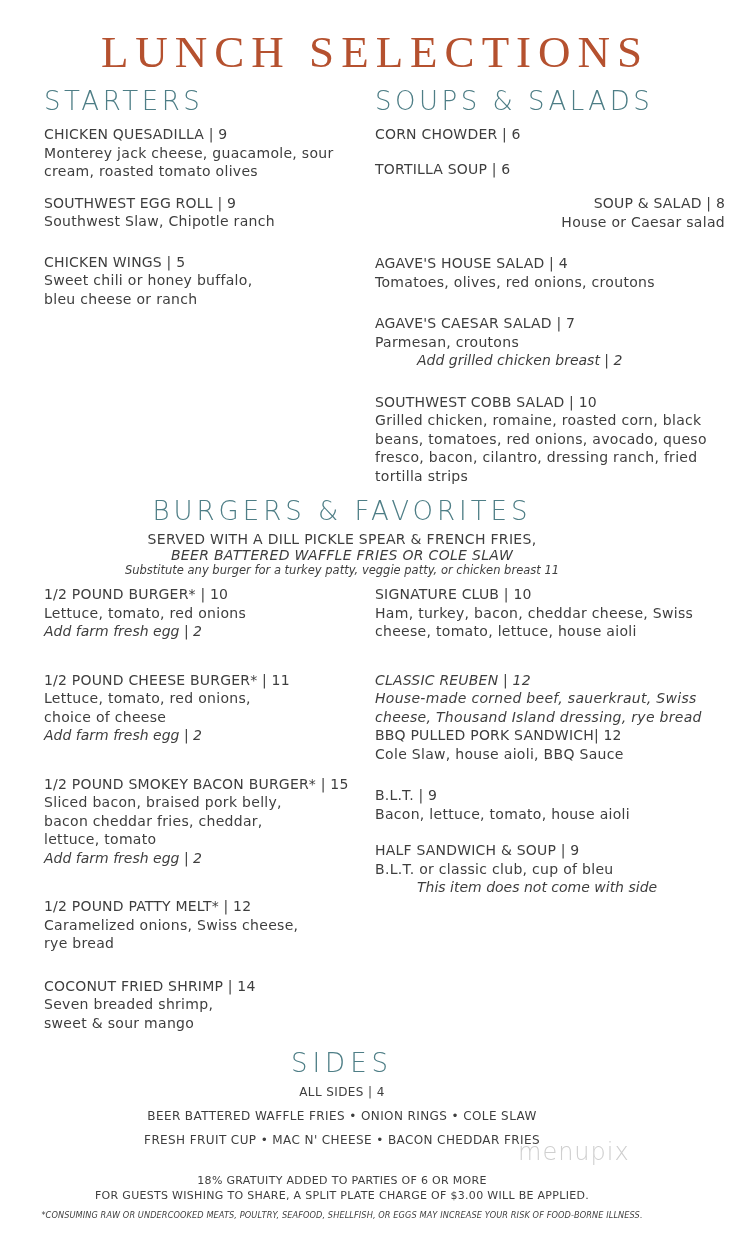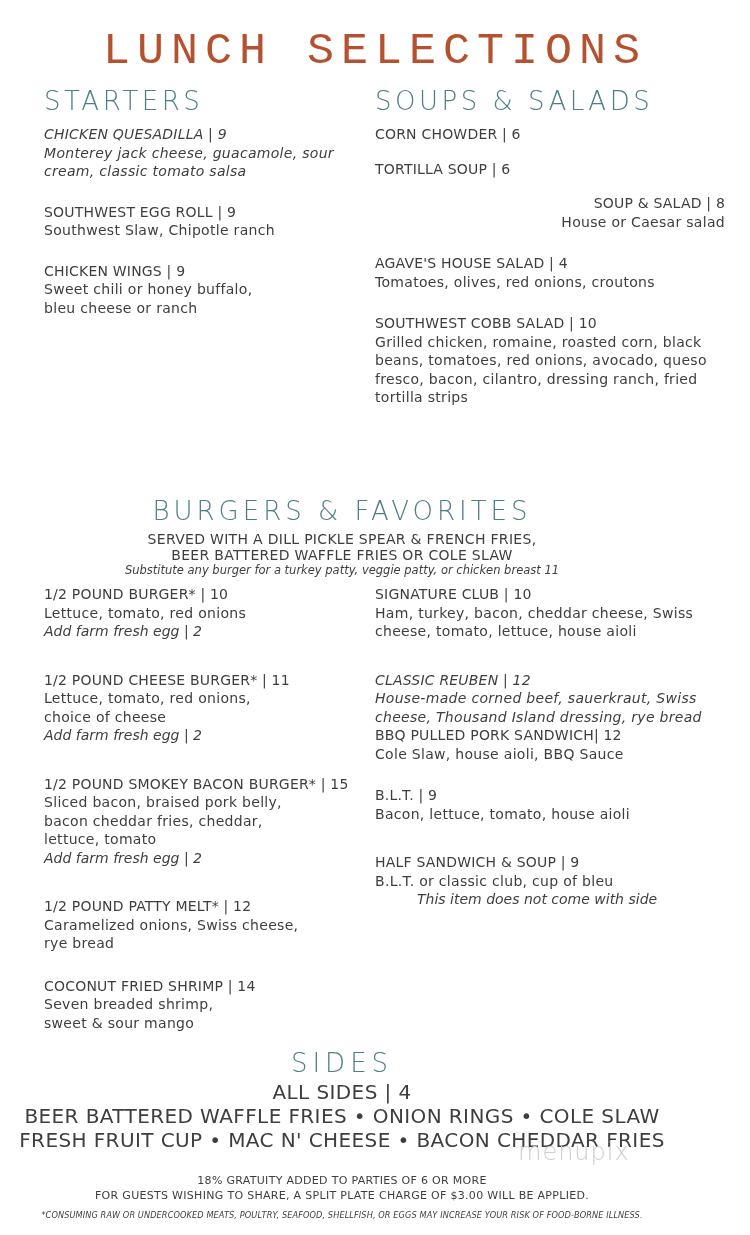--- a/index.html
+++ b/index.html
@@ -1,55 +1,55 @@
 <!DOCTYPE html>
 <html><head>
 <meta charset="utf-8">
 <style>
   html, body { margin: 0; padding: 0; background: #ffffff; }
   body { width: 750px; height: 1235px; position: relative; overflow: hidden;
          font-family: "DejaVu Sans", sans-serif; color: #3a3a3a; }
   .title { position: absolute; top: 26px; left: 0; width: 750px; text-align: center;
-           font-family: Liberation Mono, monospace; font-weight: 200; font-size: 45px;
+           font-family: Liberation Serif, serif; font-weight: 200; font-size: 45px;
            letter-spacing: 7px; color: #b5512f; -webkit-text-stroke: 0px; }
   .sec-h { position: absolute; font-weight: 200; font-size: 26px; letter-spacing: 3.5px;
            color: #4e7e86; white-space: nowrap; }
   .col { position: absolute; width: 340px; }
   .item { margin: 0; }
   .name { font-size: 14px; letter-spacing: 0.2px; color: #3e3e3e; line-height: 18.5px; white-space: nowrap; }
   .desc { font-size: 14px; letter-spacing: 0.3px; color: #3e3e3e; line-height: 18.5px; }
   .note { font-size: 14px; font-style: italic; color: #3e3e3e; line-height: 18.5px; }
   .note.indent { padding-left: 42px; }
   .center { position: absolute; left: 0; width: 684px; text-align: center; }
   .sub { font-size: 14px; letter-spacing: 0.3px; line-height: 16.5px; color: #3e3e3e; }
   .sub-it { font-size: 11.5px; font-style: italic; color: #3e3e3e; line-height: 15px; }
-  .sides-line { font-size: 20px; letter-spacing: 0.4px; color: #3e3e3e; line-height: 24px; }
+  .sides-line { font-size: 12px; letter-spacing: 0.4px; color: #3e3e3e; line-height: 24px; }
   .foot { font-size: 11px; color: #3e3e3e; line-height: 15px; letter-spacing: 0.3px; }
   .foot-small { font-size: 8.2px; font-style: italic; color: #3e3e3e; letter-spacing: 0.1px; }
   .watermark { position: absolute; left: 518px; top: 1138px; font-size: 24px; color: #cfcfcf;
                font-weight: 200; letter-spacing: 1px; }
 </style>
 </head>
 <body>
 
 <div class="title">LUNCH SELECTIONS</div>
 
 <div class="sec-h" style="left:44px; top:86px;">STARTERS</div>
 <div class="col" style="left:44px; top:125px;">
-  <div class="item" style="margin-bottom:22px;font-style:italic;">
+  <div class="item" style="margin-bottom:13px;">
     <div class="name">CHICKEN QUESADILLA | 9</div>
     <div class="desc">Monterey jack cheese, guacamole, sour</div>
-    <div class="desc">cream, classic tomato salsa</div>
+    <div class="desc">cream, roasted tomato olives</div>
   </div>
   <div class="item" style="margin-bottom:22px;">
     <div class="name">SOUTHWEST EGG ROLL | 9</div>
     <div class="desc">Southwest Slaw, Chipotle ranch</div>
   </div>
   <div class="item">
-    <div class="name">CHICKEN WINGS | 9</div>
+    <div class="name">CHICKEN WINGS | 5</div>
     <div class="desc">Sweet chili or honey buffalo,</div>
     <div class="desc">bleu cheese or ranch</div>
   </div>
 </div>
 
 <div class="sec-h" style="left:375px; top:86px;">SOUPS &amp; SALADS</div>
 <div class="col" style="left:375px; top:125px; width:350px;">
   <div class="item" style="margin-bottom:16px;">
     <div class="name">CORN CHOWDER | 6</div>
   </div>
@@ -57,32 +57,37 @@
     <div class="name">TORTILLA SOUP | 6</div>
   </div>
   <div class="item" style="margin-bottom:23px;text-align:right;">
     <div class="name">SOUP &amp; SALAD | 8</div>
     <div class="desc">House or Caesar salad</div>
   </div>
   <div class="item" style="margin-bottom:23px;">
     <div class="name">AGAVE'S HOUSE SALAD | 4</div>
     <div class="desc">Tomatoes, olives, red onions, croutons</div>
   </div>
+  <div class="item" style="margin-bottom:23px;">
+    <div class="name">AGAVE'S CAESAR SALAD | 7</div>
+    <div class="desc">Parmesan, croutons</div>
+    <div class="note indent">Add grilled chicken breast | 2</div>
+  </div>
   <div class="item">
     <div class="name">SOUTHWEST COBB SALAD | 10</div>
     <div class="desc">Grilled chicken, romaine, roasted corn, black</div>
     <div class="desc">beans, tomatoes, red onions, avocado, queso</div>
     <div class="desc">fresco, bacon, cilantro, dressing ranch, fried</div>
     <div class="desc">tortilla strips</div>
   </div>
 </div>
 
 <div class="center sec-h" style="top:496px; letter-spacing:4px;">BURGERS &amp; FAVORITES</div>
 <div class="center sub" style="top:531px;">SERVED WITH A DILL PICKLE SPEAR &amp; FRENCH FRIES,</div>
-<div class="center sub" style="top:547px;">BEER BATTERED WAFFLE FRIES OR COLE SLAW</div>
+<div class="center sub" style="top:547px;font-style:italic;">BEER BATTERED WAFFLE FRIES OR COLE SLAW</div>
 <div class="center sub-it" style="top:563px;">Substitute any burger for a turkey patty, veggie patty, or chicken breast 11</div>
 
 <div class="col" style="left:44px; top:585px;">
   <div class="item" style="margin-bottom:30px;">
     <div class="name">1/2 POUND BURGER* | 10</div>
     <div class="desc">Lettuce, tomato, red onions</div>
     <div class="note">Add farm fresh egg | 2</div>
   </div>
   <div class="item" style="margin-bottom:30px;">
     <div class="name">1/2 POUND CHEESE BURGER* | 11</div>
@@ -117,21 +122,21 @@
   </div>
   <div class="item" style="font-style:italic;">
     <div class="name">CLASSIC REUBEN | 12</div>
     <div class="desc">House-made corned beef, sauerkraut, Swiss</div>
     <div class="desc">cheese, Thousand Island dressing, rye bread</div>
   </div>
   <div class="item" style="margin-bottom:23px;">
     <div class="name">BBQ PULLED PORK SANDWICH| 12</div>
     <div class="desc">Cole Slaw, house aioli, BBQ Sauce</div>
   </div>
-  <div class="item" style="margin-bottom:30px;">
+  <div class="item" style="margin-bottom:18px;">
     <div class="name">B.L.T. | 9</div>
     <div class="desc">Bacon, lettuce, tomato, house aioli</div>
   </div>
   <div class="item">
     <div class="name">HALF SANDWICH &amp; SOUP | 9</div>
     <div class="desc">B.L.T. or classic club, cup of bleu</div>
     <div class="note indent">This item does not come with side</div>
   </div>
 </div>
 

